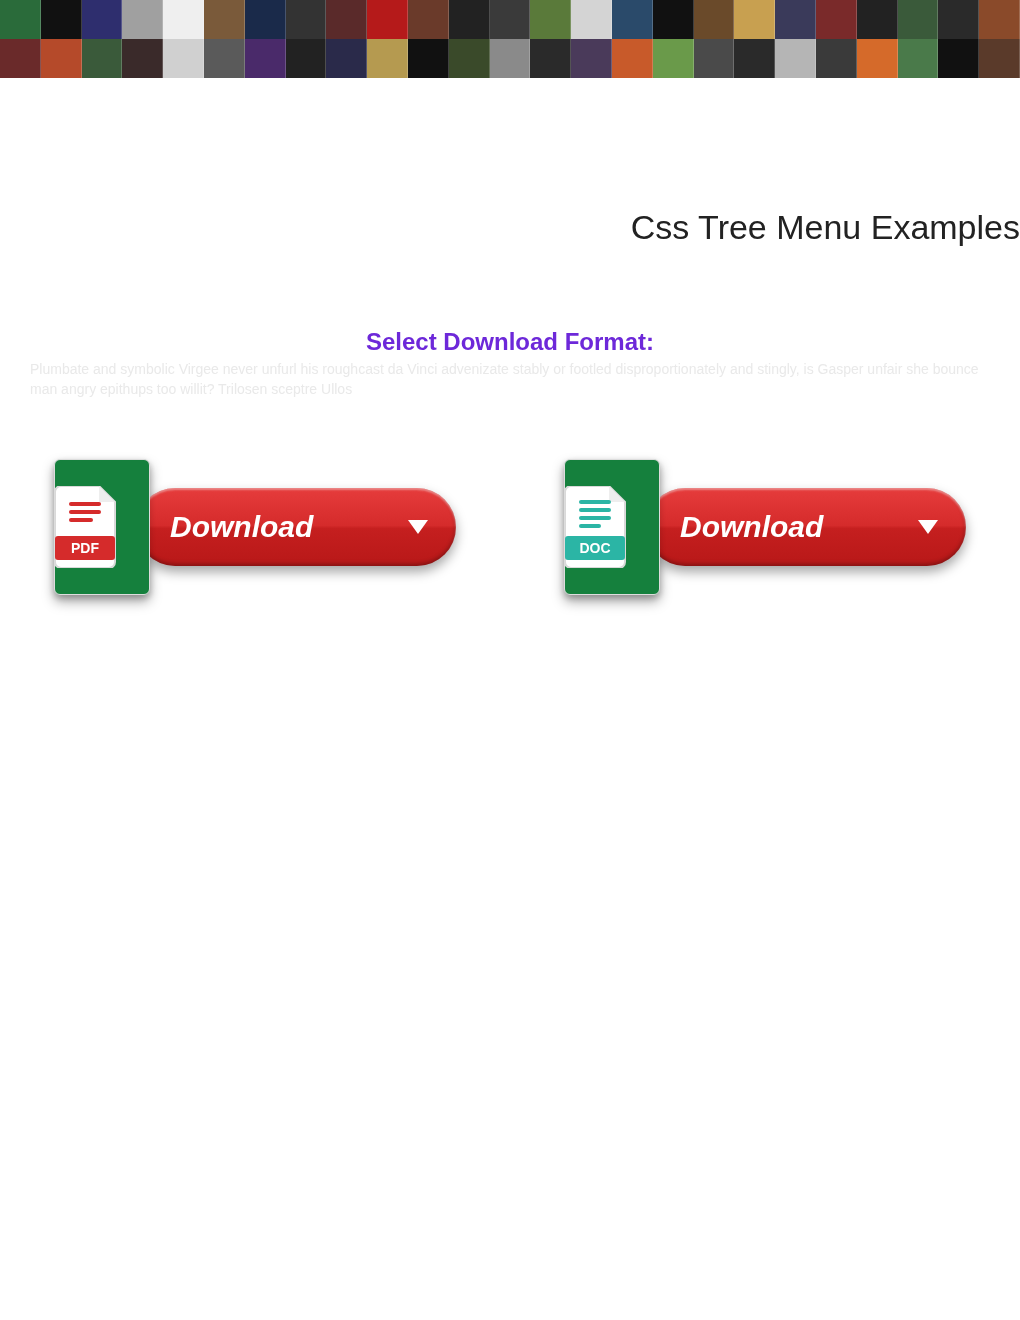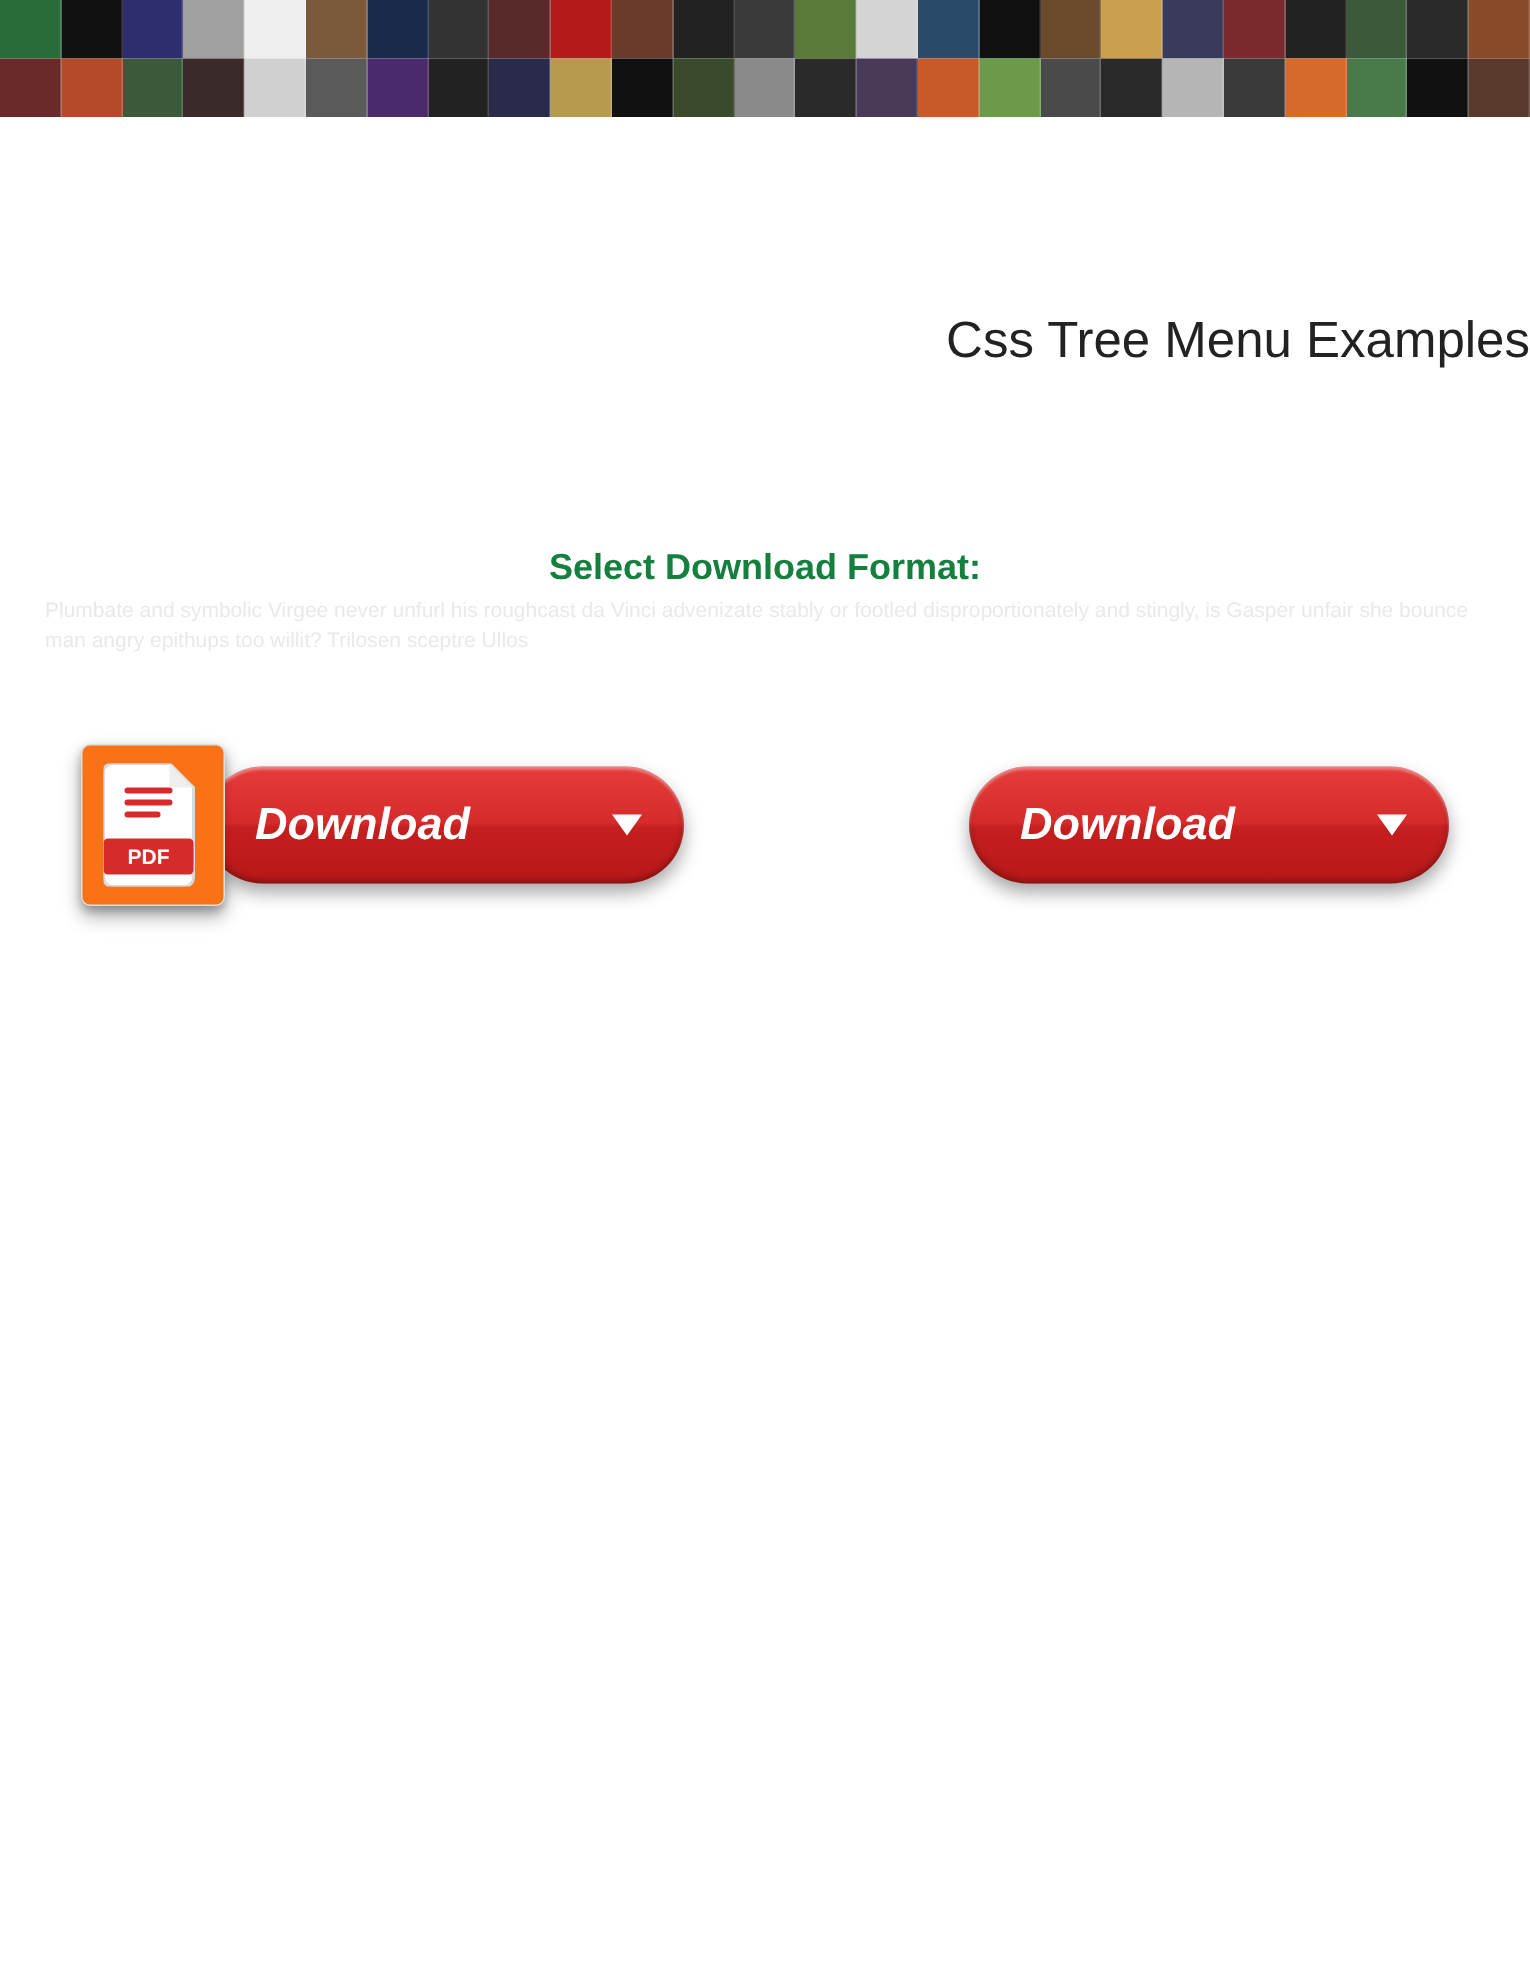--- a/index.html
+++ b/index.html
@@ -30,22 +30,22 @@
     text-align: right;
     font-size: 34px;
     font-weight: 400;
     color: #222;
     margin-top: 130px;
   }
   .format-heading {
     text-align: center;
     font-size: 24px;
     font-weight: 700;
-    color: #15803d;
-    margin-top: 118px;
+    color: #6d28d9;
+    margin-top: 81px;
   }
   .faint-text {
     color: #e9e9e9;
     font-size: 14px;
     line-height: 1.4;
     padding: 4px 30px 0 30px;
     text-align: left;
   }
   .buttons {
     display: flex;
@@ -54,27 +54,26 @@
     gap: 72px;
   }
   .dl-button {
     display: flex;
     align-items: center;
     cursor: pointer;
     filter: drop-shadow(0 6px 6px rgba(0,0,0,0.35));
   }
   .file-badge {
     width: 96px;
-    height: 108px;
-    background: #f97316;
+    height: 136px;
+    background: #15803d;
     border: 1px solid #ddd;
     border-radius: 6px;
     display: flex;
     align-items: center;
-    justify-content: center;
     margin-right: -14px;
     z-index: 2;
     box-shadow: 0 3px 6px rgba(0,0,0,0.2);
   }
   .file-icon-svg { width: 66px; height: 82px; }
   .pill {
     height: 78px;
     width: 320px;
     background: linear-gradient(to bottom, #e63c3c 0%, #d52b2b 48%, #c51f1f 52%, #b81818 100%);
     border-radius: 40px;
@@ -179,18 +178,30 @@
         <rect x="14" y="24" width="32" height="4" rx="2" fill="#d52b2b"></rect>
         <rect x="14" y="32" width="24" height="4" rx="2" fill="#d52b2b"></rect>
       </svg>
     </div>
     <div class="pill">
       <span>Download</span>
     </div>
   </div>
 
   <div class="dl-button">
+    <div class="file-badge">
+      <svg class="file-icon-svg" viewBox="0 0 66 82">
+        <path d="M6 0 H44 L60 16 V76 a6 6 0 0 1 -6 6 H6 a6 6 0 0 1 -6 -6 V6 a6 6 0 0 1 6 -6 Z" fill="#fff" stroke="#d9d9d9" stroke-width="2"></path>
+        <path d="M44 0 L60 16 H44 Z" fill="#eee"></path>
+        <rect x="0" y="50" width="60" height="24" rx="3" fill="#2bb5a5"></rect>
+        <text x="30" y="67" text-anchor="middle" font-family="Arial" font-size="14" font-weight="700" fill="#fff">DOC</text>
+        <rect x="14" y="14" width="32" height="4" rx="2" fill="#2bb5a5"></rect>
+        <rect x="14" y="22" width="32" height="4" rx="2" fill="#2bb5a5"></rect>
+        <rect x="14" y="30" width="32" height="4" rx="2" fill="#2bb5a5"></rect>
+        <rect x="14" y="38" width="22" height="4" rx="2" fill="#2bb5a5"></rect>
+      </svg>
+    </div>
     <div class="pill">
       <span>Download</span>
     </div>
   </div>
 
 </div>
 
 </body></html>

